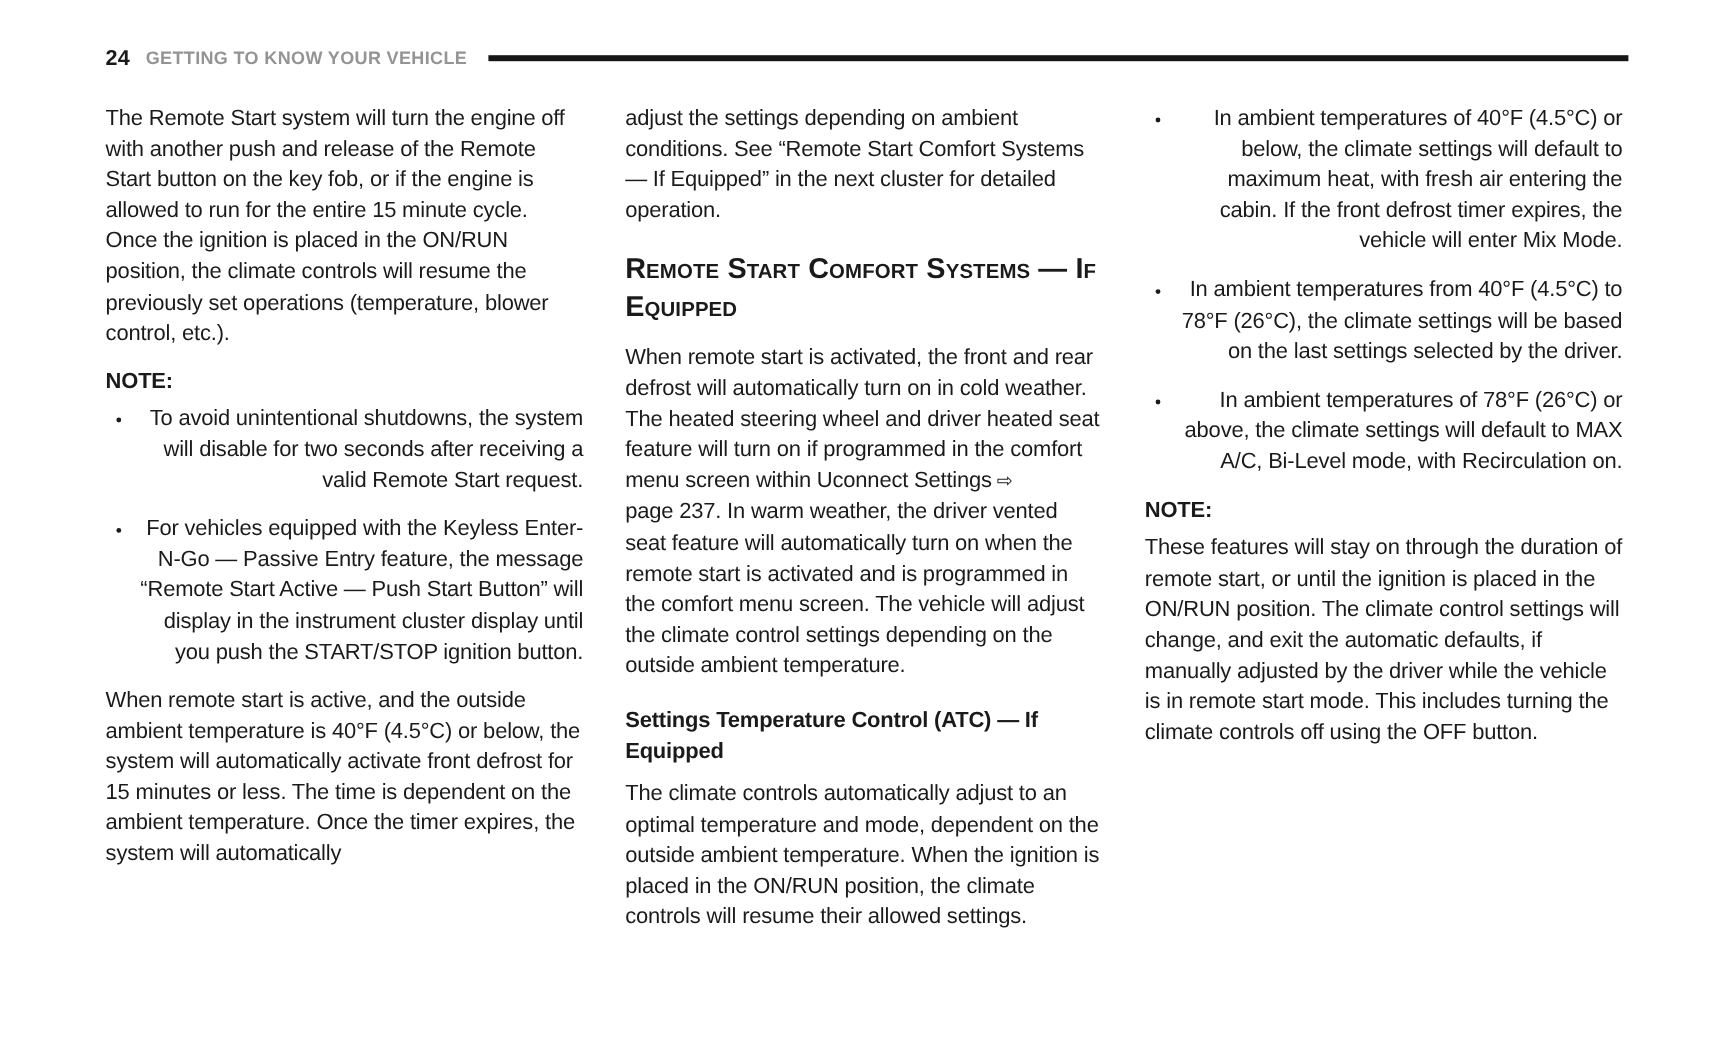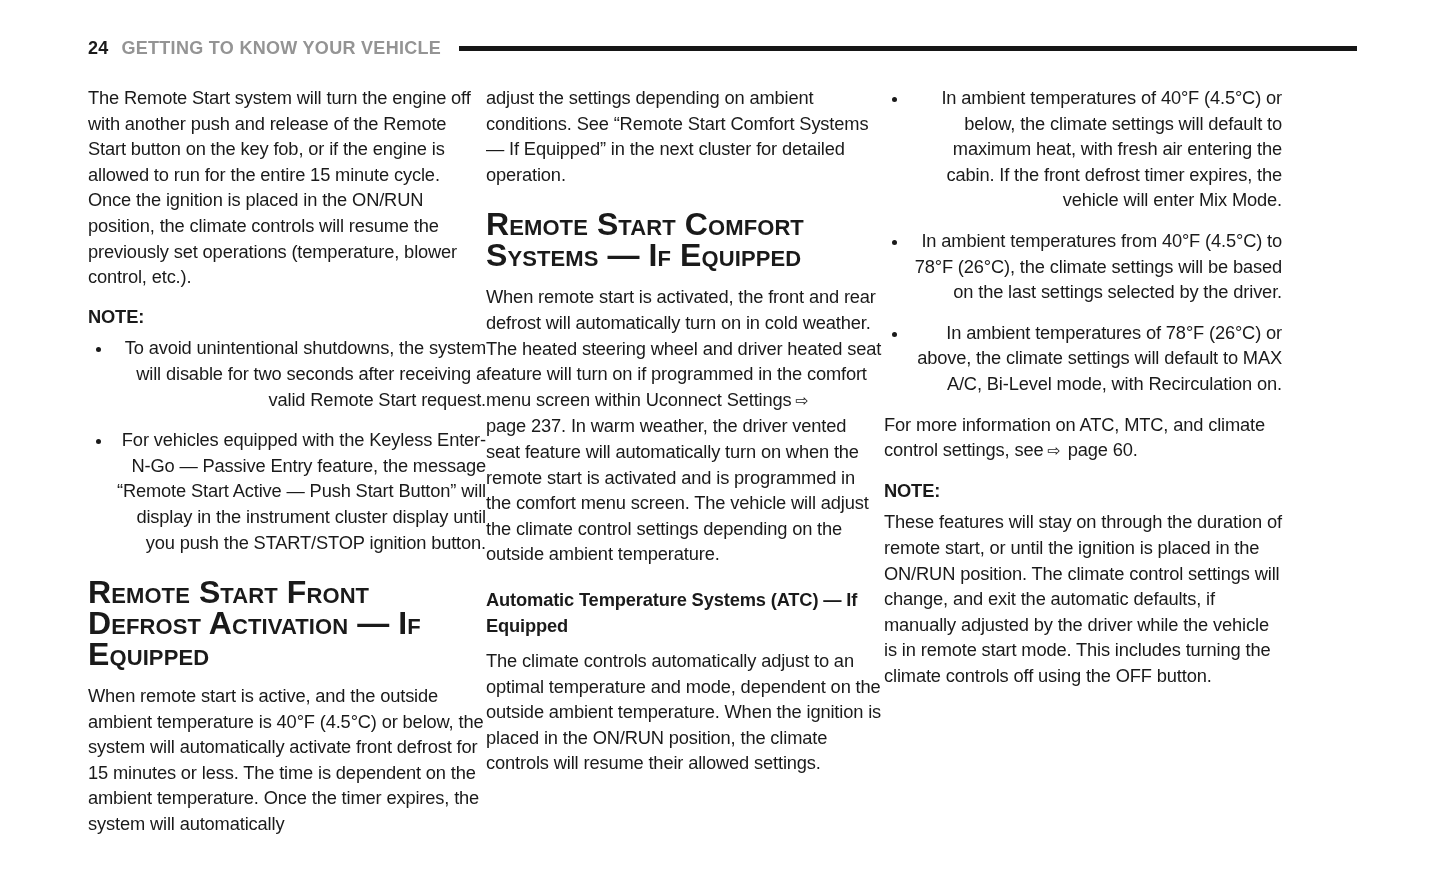--- a/index.html
+++ b/index.html
@@ -19,37 +19,38 @@
     align-items: center;
     padding: 38px 88px 0 88px;
   }
   .page-number {
     font-size: 18px;
     font-weight: 700;
     color: #1a1a1a;
     letter-spacing: 0.2px;
   }
   .chapter-title {
-    font-size: 18px;
+    font-size: 15px;
     font-weight: 700;
     color: #949494;
     margin-left: 13px;
     letter-spacing: 0.3px;
     white-space: nowrap;
   }
   .header-rule {
     flex: 1;
     height: 5px;
     background: #161616;
     margin-left: 18px;
   }
 
   
   .content {
     display: flex;
+    gap: 35px;
     padding: 26px 88px 0 88px;
   }
   .col {
     width: 398px;
     flex: 0 0 398px;
     font-size: 18.3px;
     line-height: 25.6px;
     letter-spacing: -0.15px;
   }
   .col > :first-child { margin-top: 0 !important; }
@@ -74,21 +75,21 @@
     padding-left: 0;
     text-align: right;
   }
   ul.bullet-list li::marker {
     font-size: 15px;
   }
 
   .sec-heading {
     font-variant: small-caps;
     font-weight: 700;
-    font-size: 32px;
+    font-size: 24px;
     line-height: 31px;
     letter-spacing: 0.1px;
     margin: 22px 0 13px 0;
   }
 
   .sub-heading {
     font-weight: 700;
     font-size: 18.3px;
     line-height: 25.6px;
     margin: 20px 0 10px 0;
@@ -114,44 +115,42 @@
 
   <section class="col">
     <p class="body-text">The Remote Start system will turn the engine off with another push and release of the Remote Start button on the key fob, or if the engine is allowed to run for the entire 15 minute cycle. Once the ignition is placed in the ON/RUN position, the climate controls will resume the previously set operations (temperature, blower control, etc.).</p>
 
     <div class="note-label">NOTE:</div>
     <ul class="bullet-list">
       <li>To avoid unintentional shutdowns, the system will disable for two seconds after receiving a valid Remote Start request.</li>
       <li>For vehicles equipped with the Keyless Enter-N-Go — Passive Entry feature, the message “Remote Start Active — Push Start Button” will display in the instrument cluster display until you push the START/STOP ignition button.</li>
     </ul>
 
-    <h2 class="sec-heading">Remote Start Front Defrost Activation — If Equipped</h2>
 
     <p class="body-text">When remote start is active, and the outside ambient temperature is 40°F (4.5°C) or below, the system will automatically activate front defrost for 15 minutes or less. The time is dependent on the ambient temperature. Once the timer expires, the system will automatically</p>
   </section>
 
   <section class="col">
     <p class="body-text">adjust the settings depending on ambient conditions. See “Remote Start Comfort Systems — If Equipped” in the next cluster for detailed operation.</p>
 
     <h2 class="sec-heading">Remote Start Comfort Systems — If Equipped</h2>
 
     <p class="body-text"><span>When remote start is activated, the front and rear defrost will automatically turn on in cold weather. The heated steering wheel and driver heated seat feature will turn on if programmed in the comfort menu screen within Uconnect Settings</span><span class="page-ref-arrow">⇨</span> <span class="page-ref">page 237</span><span>. In warm weather, the driver vented seat feature will automatically turn on when the remote start is activated and is programmed in the comfort menu screen. The vehicle will adjust the climate control settings depending on the outside ambient temperature.</span></p>
 
-    <h3 class="sub-heading">Automatic Temperature Systems (ATC) — If Equipped</h3>
+    <h3 class="sub-heading">Settings Temperature Control (ATC) — If Equipped</h3>
 
     <p class="body-text">The climate controls automatically adjust to an optimal temperature and mode, dependent on the outside ambient temperature. When the ignition is placed in the ON/RUN position, the climate controls will resume their allowed settings.</p>
   </section>
 
   <section class="col">
 
     <ul class="bullet-list">
       <li>In ambient temperatures of 40°F (4.5°C) or below, the climate settings will default to maximum heat, with fresh air entering the cabin. If the front defrost timer expires, the vehicle will enter Mix Mode.</li>
       <li>In ambient temperatures from 40°F (4.5°C) to 78°F (26°C), the climate settings will be based on the last settings selected by the driver.</li>
       <li>In ambient temperatures of 78°F (26°C) or above, the climate settings will default to MAX A/C, Bi-Level mode, with Recirculation on.</li>
     </ul>
 
-    <p class="body-text"><span>For more information on ATC, MTC, and climate control settings, see</span><span class="page-ref-arrow">⇨</span> <span class="page-ref">page 60</span><span>.</span></p>
 
     <div class="note-label">NOTE:</div>
     <p class="body-text note-text">These features will stay on through the duration of remote start, or until the ignition is placed in the ON/RUN position. The climate control settings will change, and exit the automatic defaults, if manually adjusted by the driver while the vehicle is in remote start mode. This includes turning the climate controls off using the OFF button.</p>
   </section>
 
 </main>
 
 </body></html>

